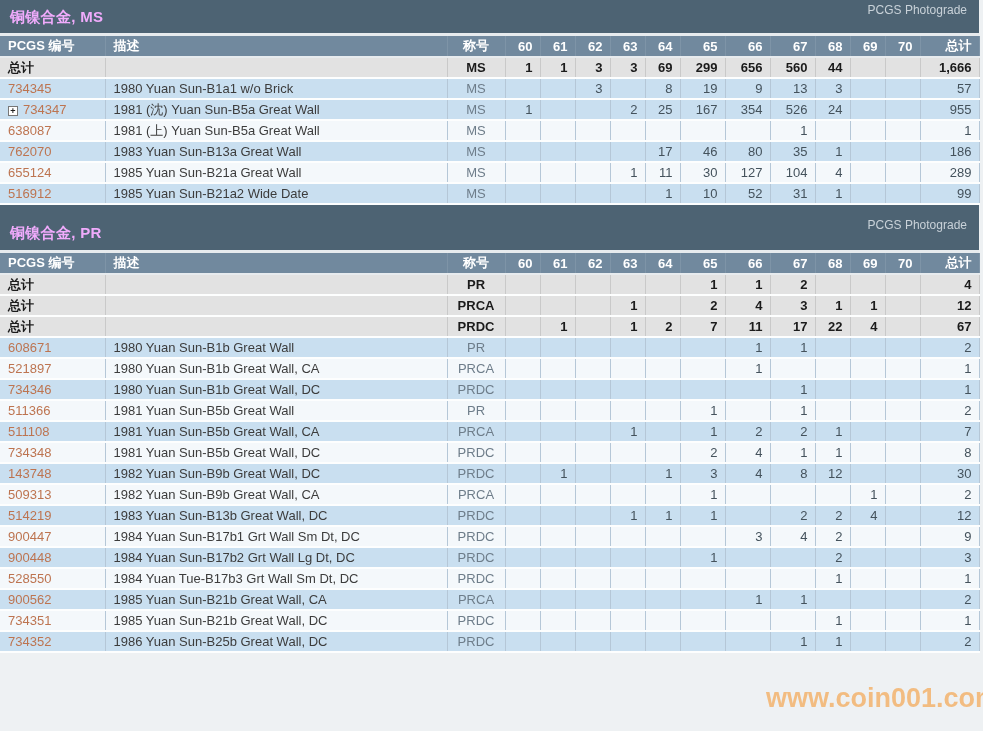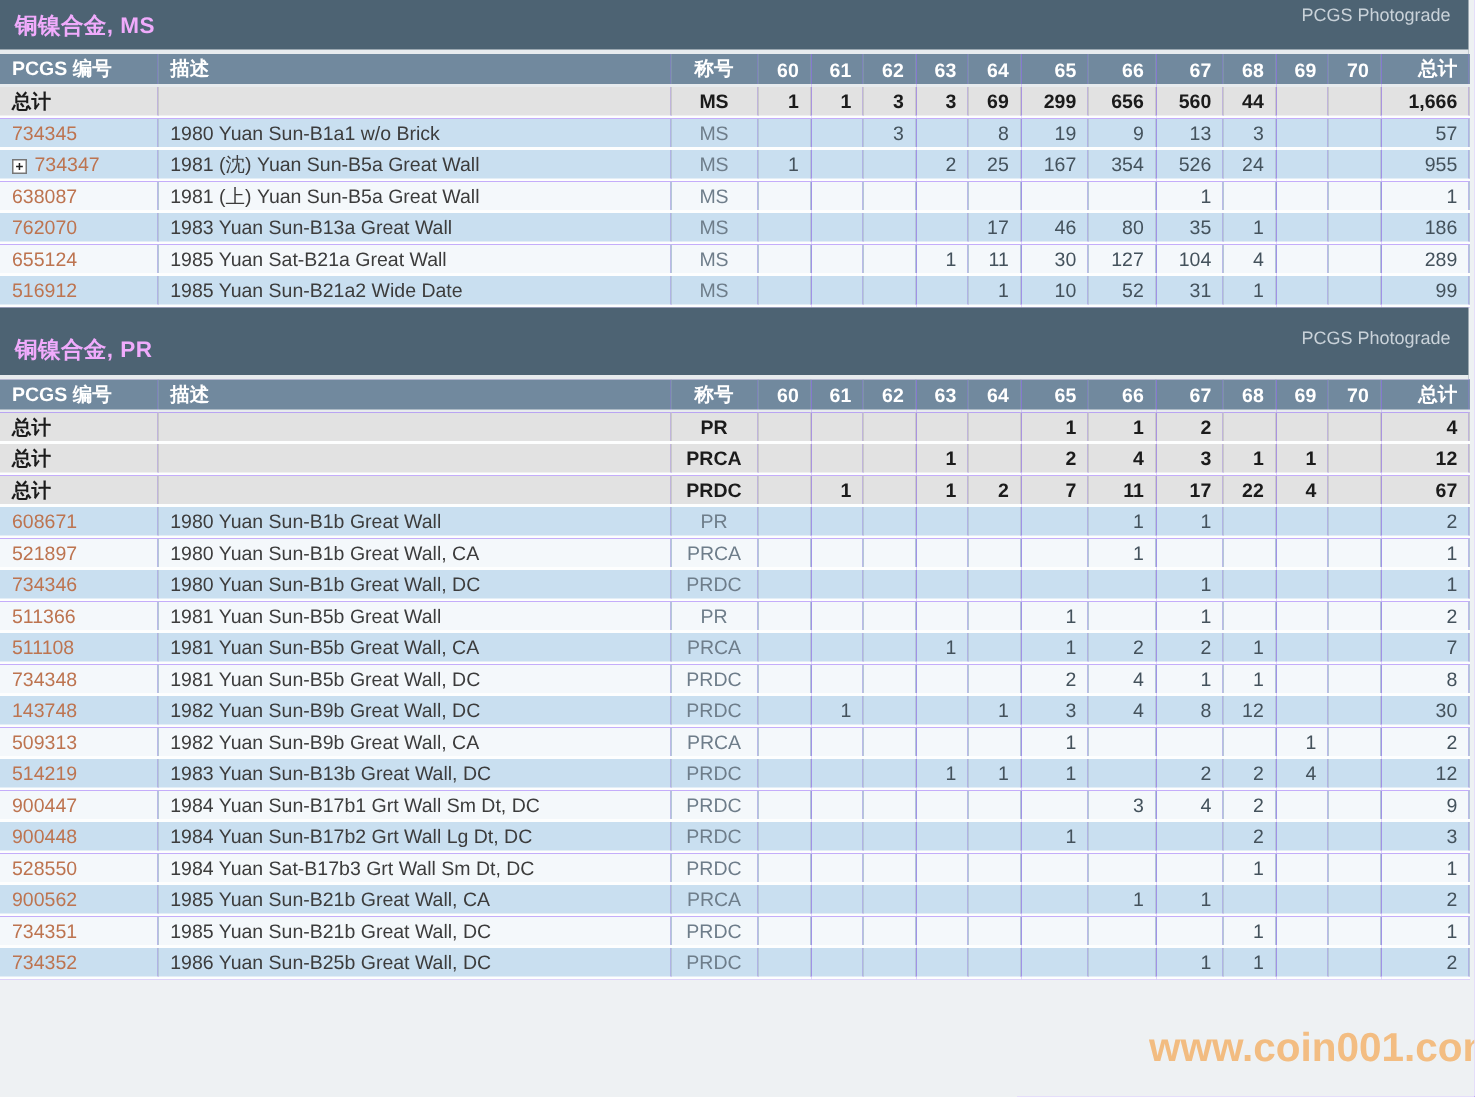--- a/index.html
+++ b/index.html
@@ -10,21 +10,21 @@
   *{margin:0;padding:0;box-sizing:border-box;}
   html,body{background:#fff;}
   body{font-family:"Liberation Sans","DejaVu Sans",sans-serif;width:983px;}
   .page{position:relative;width:983px;height:731px;background:#eef1f3;overflow:hidden;}
   .section-bar{position:relative;width:979px;height:36px;background:var(--bar);border-bottom:3px solid #e7ebee;}
   .section-bar.tall{height:48px;}
   .section-title{position:absolute;left:10px;top:8px;color:#f0abfc;font-size:15px;font-weight:bold;letter-spacing:.3px;}
   .section-bar.tall .section-title{top:19px;}
   .photograde{position:absolute;right:12px;top:3px;color:#c9d2d9;font-size:12px;cursor:pointer;}
   .section-bar.tall .photograde{top:13px;}
-  table.pop{border-collapse:collapse;table-layout:fixed;width:979px;background:#8b5cf6;}
+  table.pop{border-collapse:collapse;table-layout:fixed;width:979px;background:#1d4ed8;}
   td,th{height:21px;padding:0;font-size:13px;white-space:nowrap;overflow:hidden;
         border-right:1px solid var(--vline);border-bottom:2px solid var(--hline);vertical-align:middle;}
   thead th{background:var(--head);color:#fff;font-weight:bold;text-align:left;
            border-right:1px solid #descientific;border-right:1px solid #7e94a7;border-bottom:2px solid #e7ebee;}
   th.c-pcgs,td.c-pcgs{text-align:left;padding-left:8px;}
   th.c-desc,td.c-desc{text-align:left;padding-left:8px;}
   th.c-desig,td.c-desig{text-align:center;}
   th.c-grade,td.c-grade,th.c-total,td.c-total{text-align:right;padding-right:7px;}
   tr.r-blue td{background:var(--rowblue);}
   tr.r-light td{background:var(--rowlight);}
@@ -166,21 +166,21 @@
             <td class="c-grade">46</td>
             <td class="c-grade">80</td>
             <td class="c-grade">35</td>
             <td class="c-grade">1</td>
             <td class="c-grade"></td>
             <td class="c-grade"></td>
             <td class="c-total">186</td>
           </tr>
           <tr class="r-light">
             <td class="c-pcgs"><span class="pcgs-no">655124</span></td>
-            <td class="c-desc">1985 Yuan Sat-B21a Great Wall</td>
+            <td class="c-desc">1985 Yuan Sun-B21a Great Wall</td>
             <td class="c-desig">MS</td>
             <td class="c-grade"></td>
             <td class="c-grade"></td>
             <td class="c-grade"></td>
             <td class="c-grade">1</td>
             <td class="c-grade">11</td>
             <td class="c-grade">30</td>
             <td class="c-grade">127</td>
             <td class="c-grade">104</td>
             <td class="c-grade">4</td>
@@ -482,21 +482,21 @@
             <td class="c-grade">1</td>
             <td class="c-grade"></td>
             <td class="c-grade"></td>
             <td class="c-grade">2</td>
             <td class="c-grade"></td>
             <td class="c-grade"></td>
             <td class="c-total">3</td>
           </tr>
           <tr class="r-light">
             <td class="c-pcgs"><span class="pcgs-no">528550</span></td>
-            <td class="c-desc">1984 Yuan Sat-B17b3 Grt Wall Sm Dt, DC</td>
+            <td class="c-desc">1984 Yuan Tue-B17b3 Grt Wall Sm Dt, DC</td>
             <td class="c-desig">PRDC</td>
             <td class="c-grade"></td>
             <td class="c-grade"></td>
             <td class="c-grade"></td>
             <td class="c-grade"></td>
             <td class="c-grade"></td>
             <td class="c-grade"></td>
             <td class="c-grade"></td>
             <td class="c-grade"></td>
             <td class="c-grade">1</td>

